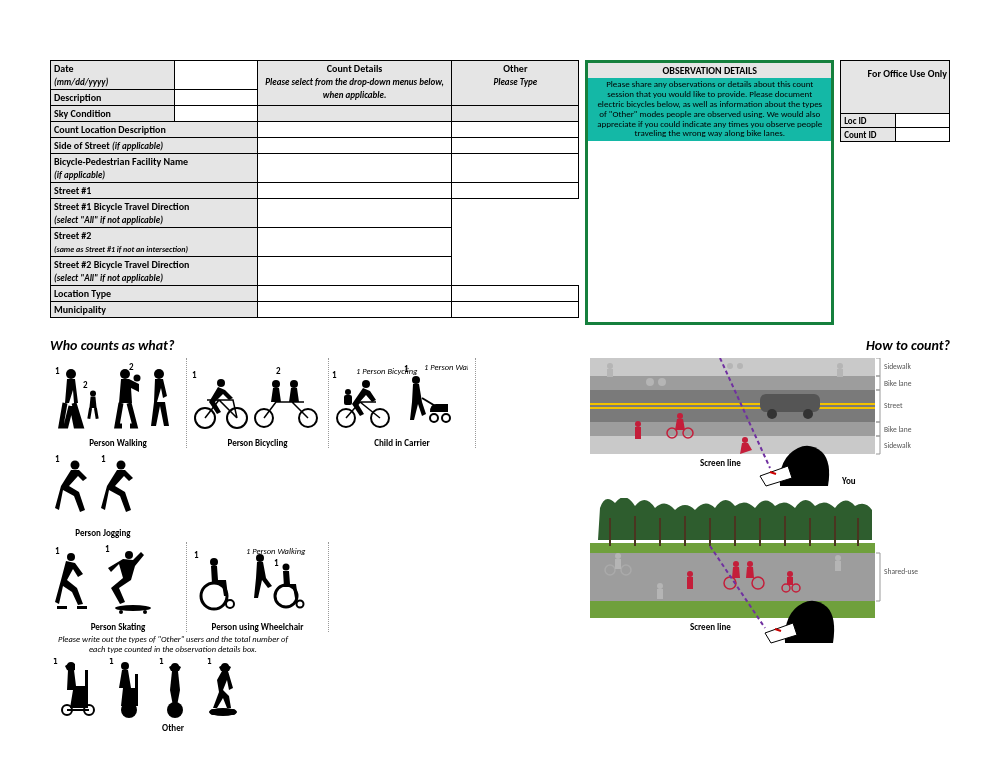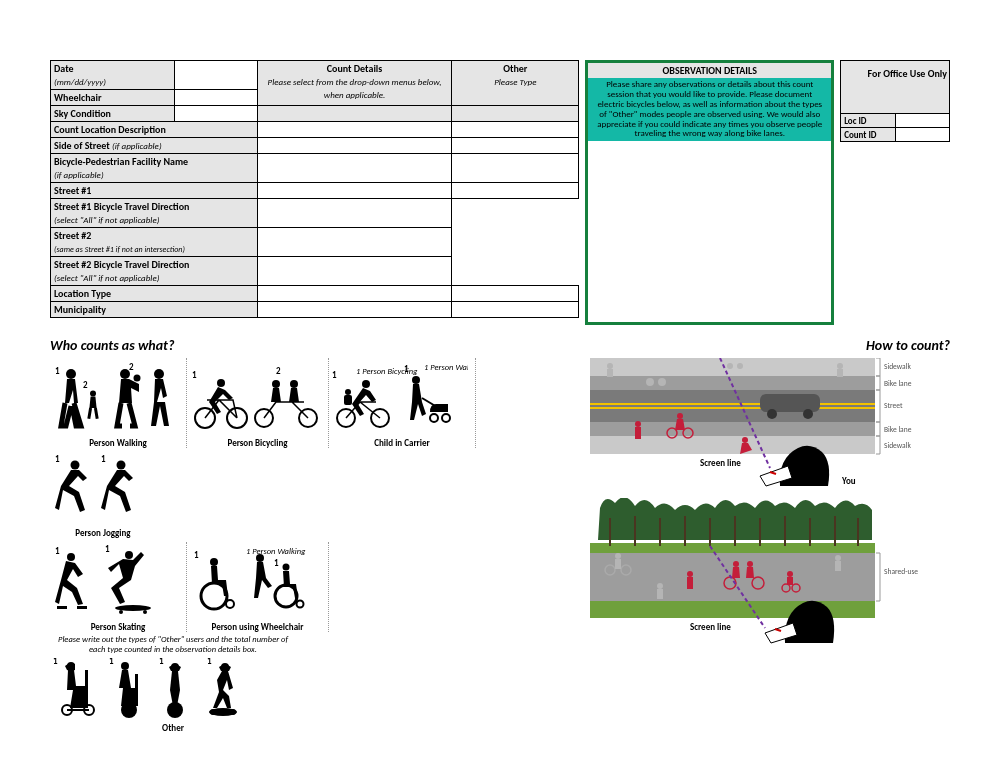--- a/index.html
+++ b/index.html
@@ -2,21 +2,21 @@
 <html><head>
 <meta charset="utf-8">
 <style>
   body { margin:0; padding:0; font-family: Calibri, Arial, sans-serif; font-size:10px; color:#000; background:#fff; width:1000px; height:780px; overflow:hidden;}
   .page { padding:60px 50px 20px 50px; }
   .top-row { display:flex; align-items:flex-start; gap:6px; }
   table { border-collapse:collapse; }
   td { border:1px solid #000; padding:1px 3px; vertical-align:top;margin-top:32px; }
   .hdr { background:#e5e5e5; font-weight:bold; }
   .hdr-center { background:#e5e5e5; font-weight:bold; text-align:center; }
-  .sub-ital { font-style:italic; font-weight:normal; font-size:9px; }
+  .sub-ital { font-style:italic; font-weight:bold; font-size:9px; }
   .main-form { width:530px; }
   .main-form td { height:12px; }
   .obs-box { border:3px solid #15803d; width:243px; }
   .obs-title { background:#e5e5e5; font-weight:bold; text-align:center; font-size:10px; padding:1px 4px;}
   .obs-text { background:#14b8a6; font-size:9px; text-align:center; padding:1px 6px 3px 6px; line-height:1.1;}
   .obs-body { height:181px; }
   .office-box { border:1px solid #000; width:110px; }
   .office-title { background:#e5e5e5; font-weight:bold; text-align:right; padding:6px 2px; font-size:10px;}
   .office-row td { font-size:9px; }
   
@@ -55,21 +55,21 @@
         <span>Count Details</span><br>
         <span class="sub-ital">Please select from the drop-down menus below, when applicable.</span>
       </td>
       <td class="hdr-center" style="width:125px;" rowspan="3">
         <span>Other</span><br>
         <span class="sub-ital">Please Type</span>
       </td>
     </tr>
     <tr></tr>
     <tr>
-      <td class="hdr"><span>Wheelchair</span></td>
+      <td class="hdr"><span>Description</span></td>
       <td></td>
     </tr>
     <tr>
       <td class="hdr"><span>Sky Condition</span></td>
       <td></td>
       <td class="hdr-center"></td>
       <td class="hdr-center"></td>
     </tr>
     <tr>
             <td class="hdr" colspan="2"><span>Count Location Description</span></td>

